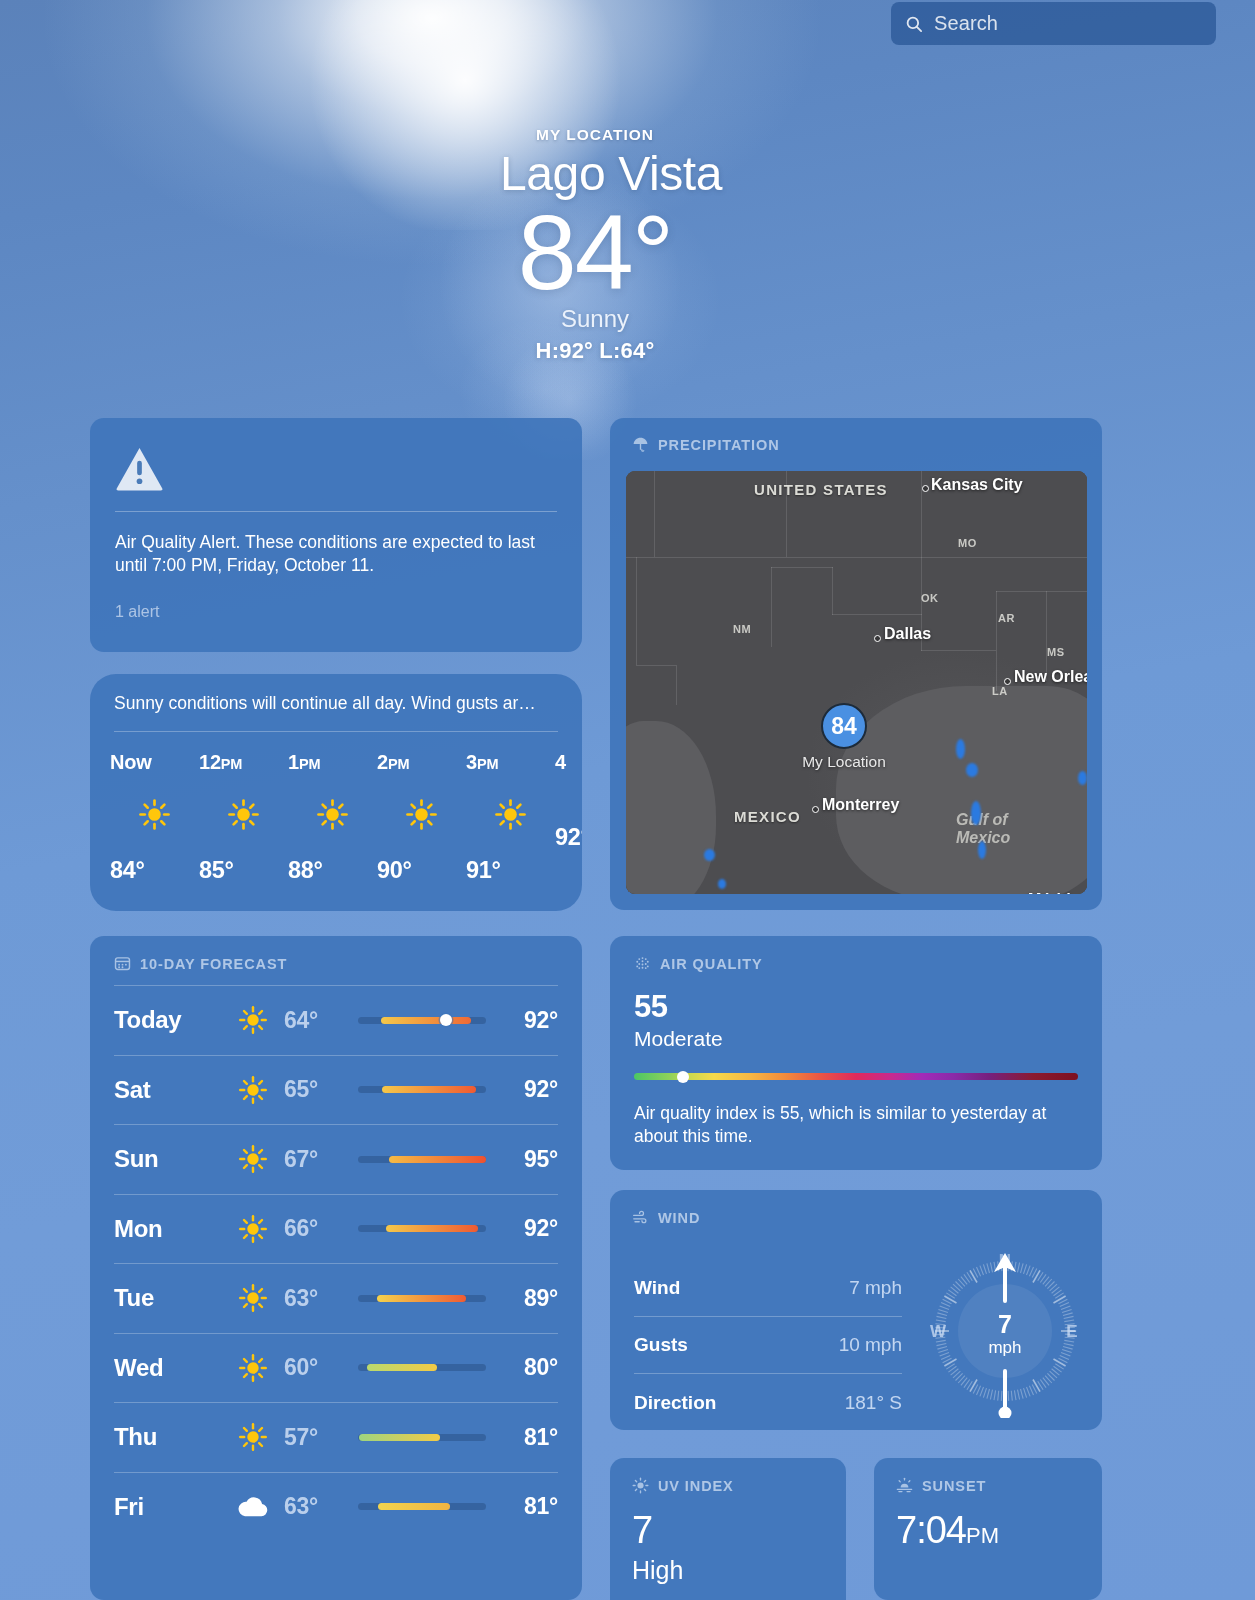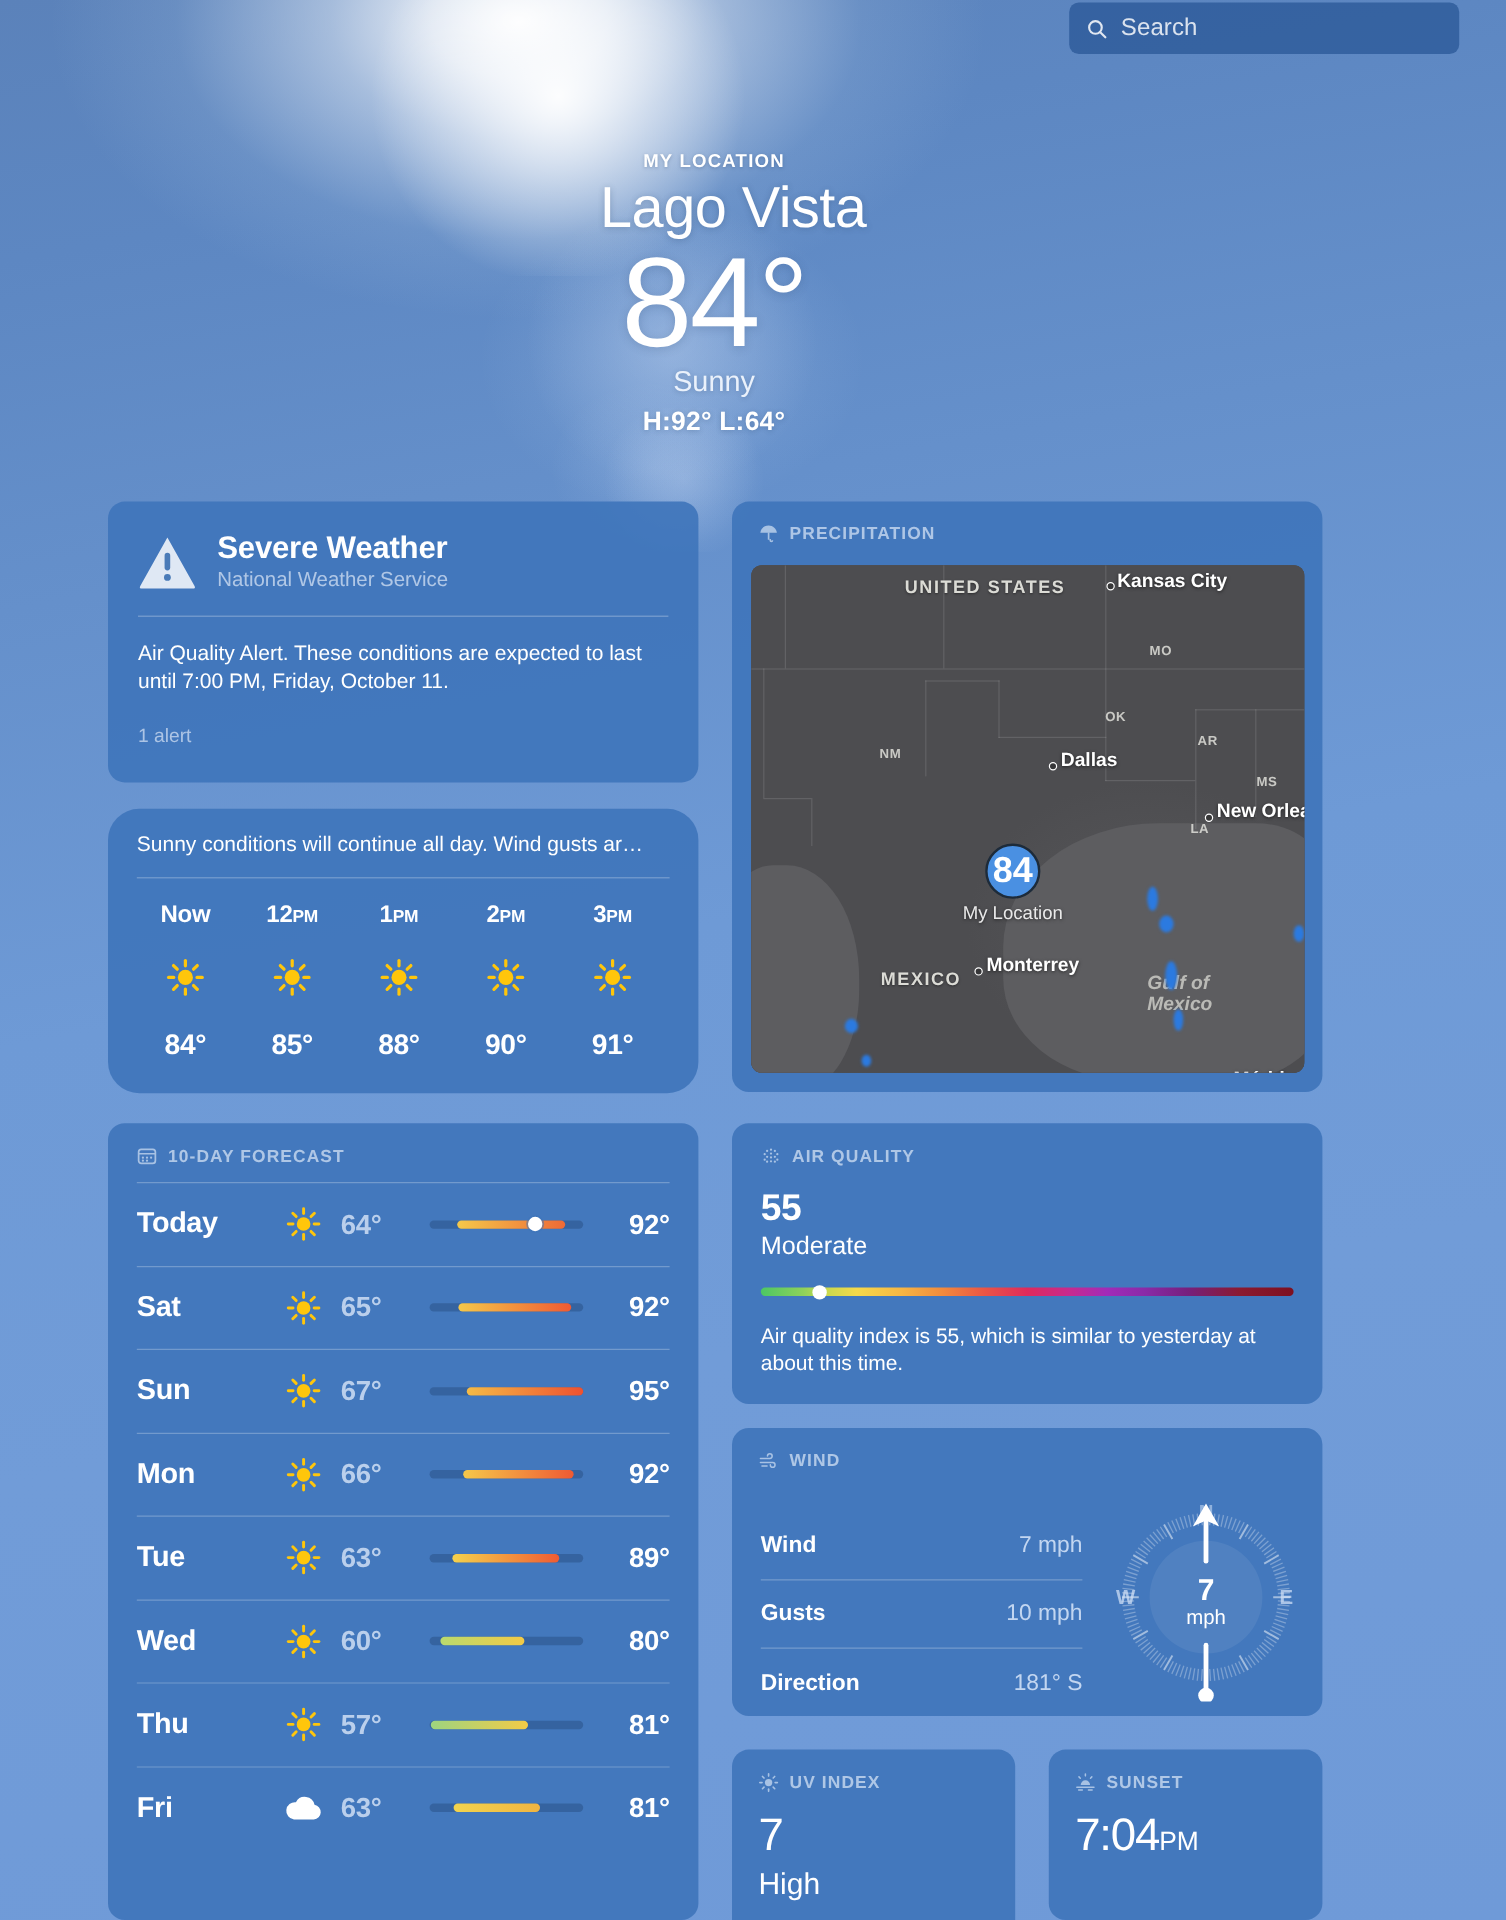--- a/index.html
+++ b/index.html
@@ -70,21 +70,21 @@
   .sv-h2 { font-size:17px; font-weight:500; color:rgba(224,234,248,0.70); margin-top:2px; }
   .sv-rule { height:1px; background:rgba(255,255,255,0.30); margin:20px 0 0 0; }
   .sv-body { font-size:17.5px; line-height:1.33; margin-top:19px; font-weight:400; }
   .sv-alert { font-size:16px; color:rgba(222,233,248,0.68); margin-top:25px; }
 
   
   #hourly { left:90px; top:674px; width:492px; height:237px; padding:19px 0 0 0;border-radius:26px; }
   .hr-summary { font-size:17.5px; padding:0 24px; white-space:nowrap; overflow:hidden; }
   .hr-rule { height:1px; background:rgba(255,255,255,0.28); margin:17px 24px 0 24px; }
   .hr-cols { display:flex; padding:0 0 0 20px; margin-top:19px; }
-  .hr-col { width:89px; flex:none; text-align:center; }
+  .hr-col { width:89px; flex:none; }
   .hr-time { font-size:20px; font-weight:700; letter-spacing:-0.2px; }
   .hr-time .mer { font-size:14.5px; font-weight:700; }
   .hr-ico { margin:24px 0 0 0; display:flex; justify-content:center; }
   .hr-temp { font-size:23.5px; font-weight:600; margin-top:26px; letter-spacing:-0.3px; }
 
   
   #tenday { left:90px; top:936px; width:492px; height:664px; padding:19px 0 0 0; }
   #tenday .card-hd { padding:0 24px; }
   .td-list { margin-top:13px; padding:0 24px; }
   .td-row { display:flex; align-items:center; height:69.5px; border-top:1px solid rgba(255,255,255,0.25); }
@@ -120,21 +120,21 @@
   .mcountry { position:absolute; font-size:15px; font-weight:700; color:rgba(242,242,236,0.88);
      letter-spacing:1.3px; white-space:nowrap; text-shadow:0 1px 2px rgba(0,0,0,0.45); }
   .mcity { position:absolute; font-size:16px; font-weight:700; color:#fff; white-space:nowrap;
      text-shadow:0 1px 3px rgba(0,0,0,0.6); }
   .mdot { position:absolute; width:7px; height:7px; border-radius:50%; border:1.5px solid #fff;
      background:rgba(40,40,40,0.6); }
   .mwater { position:absolute; font-size:16px; font-style:italic; font-weight:700;
      color:rgba(210,210,204,0.80); white-space:nowrap; line-height:1.15; }
   .mpin { position:absolute; left:195px; top:232px; width:46px; height:46px; border-radius:50%;
      background:#4a90e2; border:2.5px solid #1d2b3a; display:flex; align-items:center;
-     justify-content:center; font-size:30px; font-weight:700; color:#fff; }
+     justify-content:center; font-size:23px; font-weight:700; color:#fff; }
   .mloc { position:absolute; left:155px; top:282px; width:126px; text-align:center;
      font-size:15.5px; font-weight:500; color:rgba(245,245,245,0.93);
      text-shadow:0 1px 3px rgba(0,0,0,0.55); }
   .rain { position:absolute; border-radius:50%; background:#2b7ae0; filter:blur(1.2px); }
 
   
   #aq { left:610px; top:936px; width:492px; height:234px; padding:19px 24px 0 24px; }
   .aq-val { font-size:31px; font-weight:700; margin-top:17px; letter-spacing:-0.5px; }
   .aq-lbl { font-size:21px; font-weight:400; margin-top:2px; }
   .aq-bar { height:7px; border-radius:4px; margin-top:22px; position:relative;
@@ -186,24 +186,20 @@
   <div class="hilo">H:92°  L:64°</div>
 </div>
 
 <div class="card" id="severe">
   <div class="sv-top">
     <svg class="sv-tri" viewBox="0 0 50 46">
       <path d="M25 2 L48 43 Q49.5 45.5 46.5 45.5 L3.5 45.5 Q0.5 45.5 2 43 Z" fill="#dfe8f4"></path>
       <rect x="22.6" y="15" width="4.8" height="15" rx="2.4" fill="#4a7bb8"></rect>
       <circle cx="25" cy="36" r="2.9" fill="#4a7bb8"></circle>
     </svg>
-    <div>
-      <div class="sv-h1">Severe Weather</div>
-      <div class="sv-h2">National Weather Service</div>
-    </div>
   </div>
   <div class="sv-rule"></div>
   <div class="sv-body">Air Quality Alert. These conditions are expected to last until 7:00 PM, Friday, October 11.</div>
   <div class="sv-alert">1 alert</div>
 </div>
 
 <div class="card" id="hourly">
   <div class="hr-summary">Sunny conditions will continue all day. Wind gusts ar…</div>
   <div class="hr-rule"></div>
   <div class="hr-cols" id="hourly-cols">

